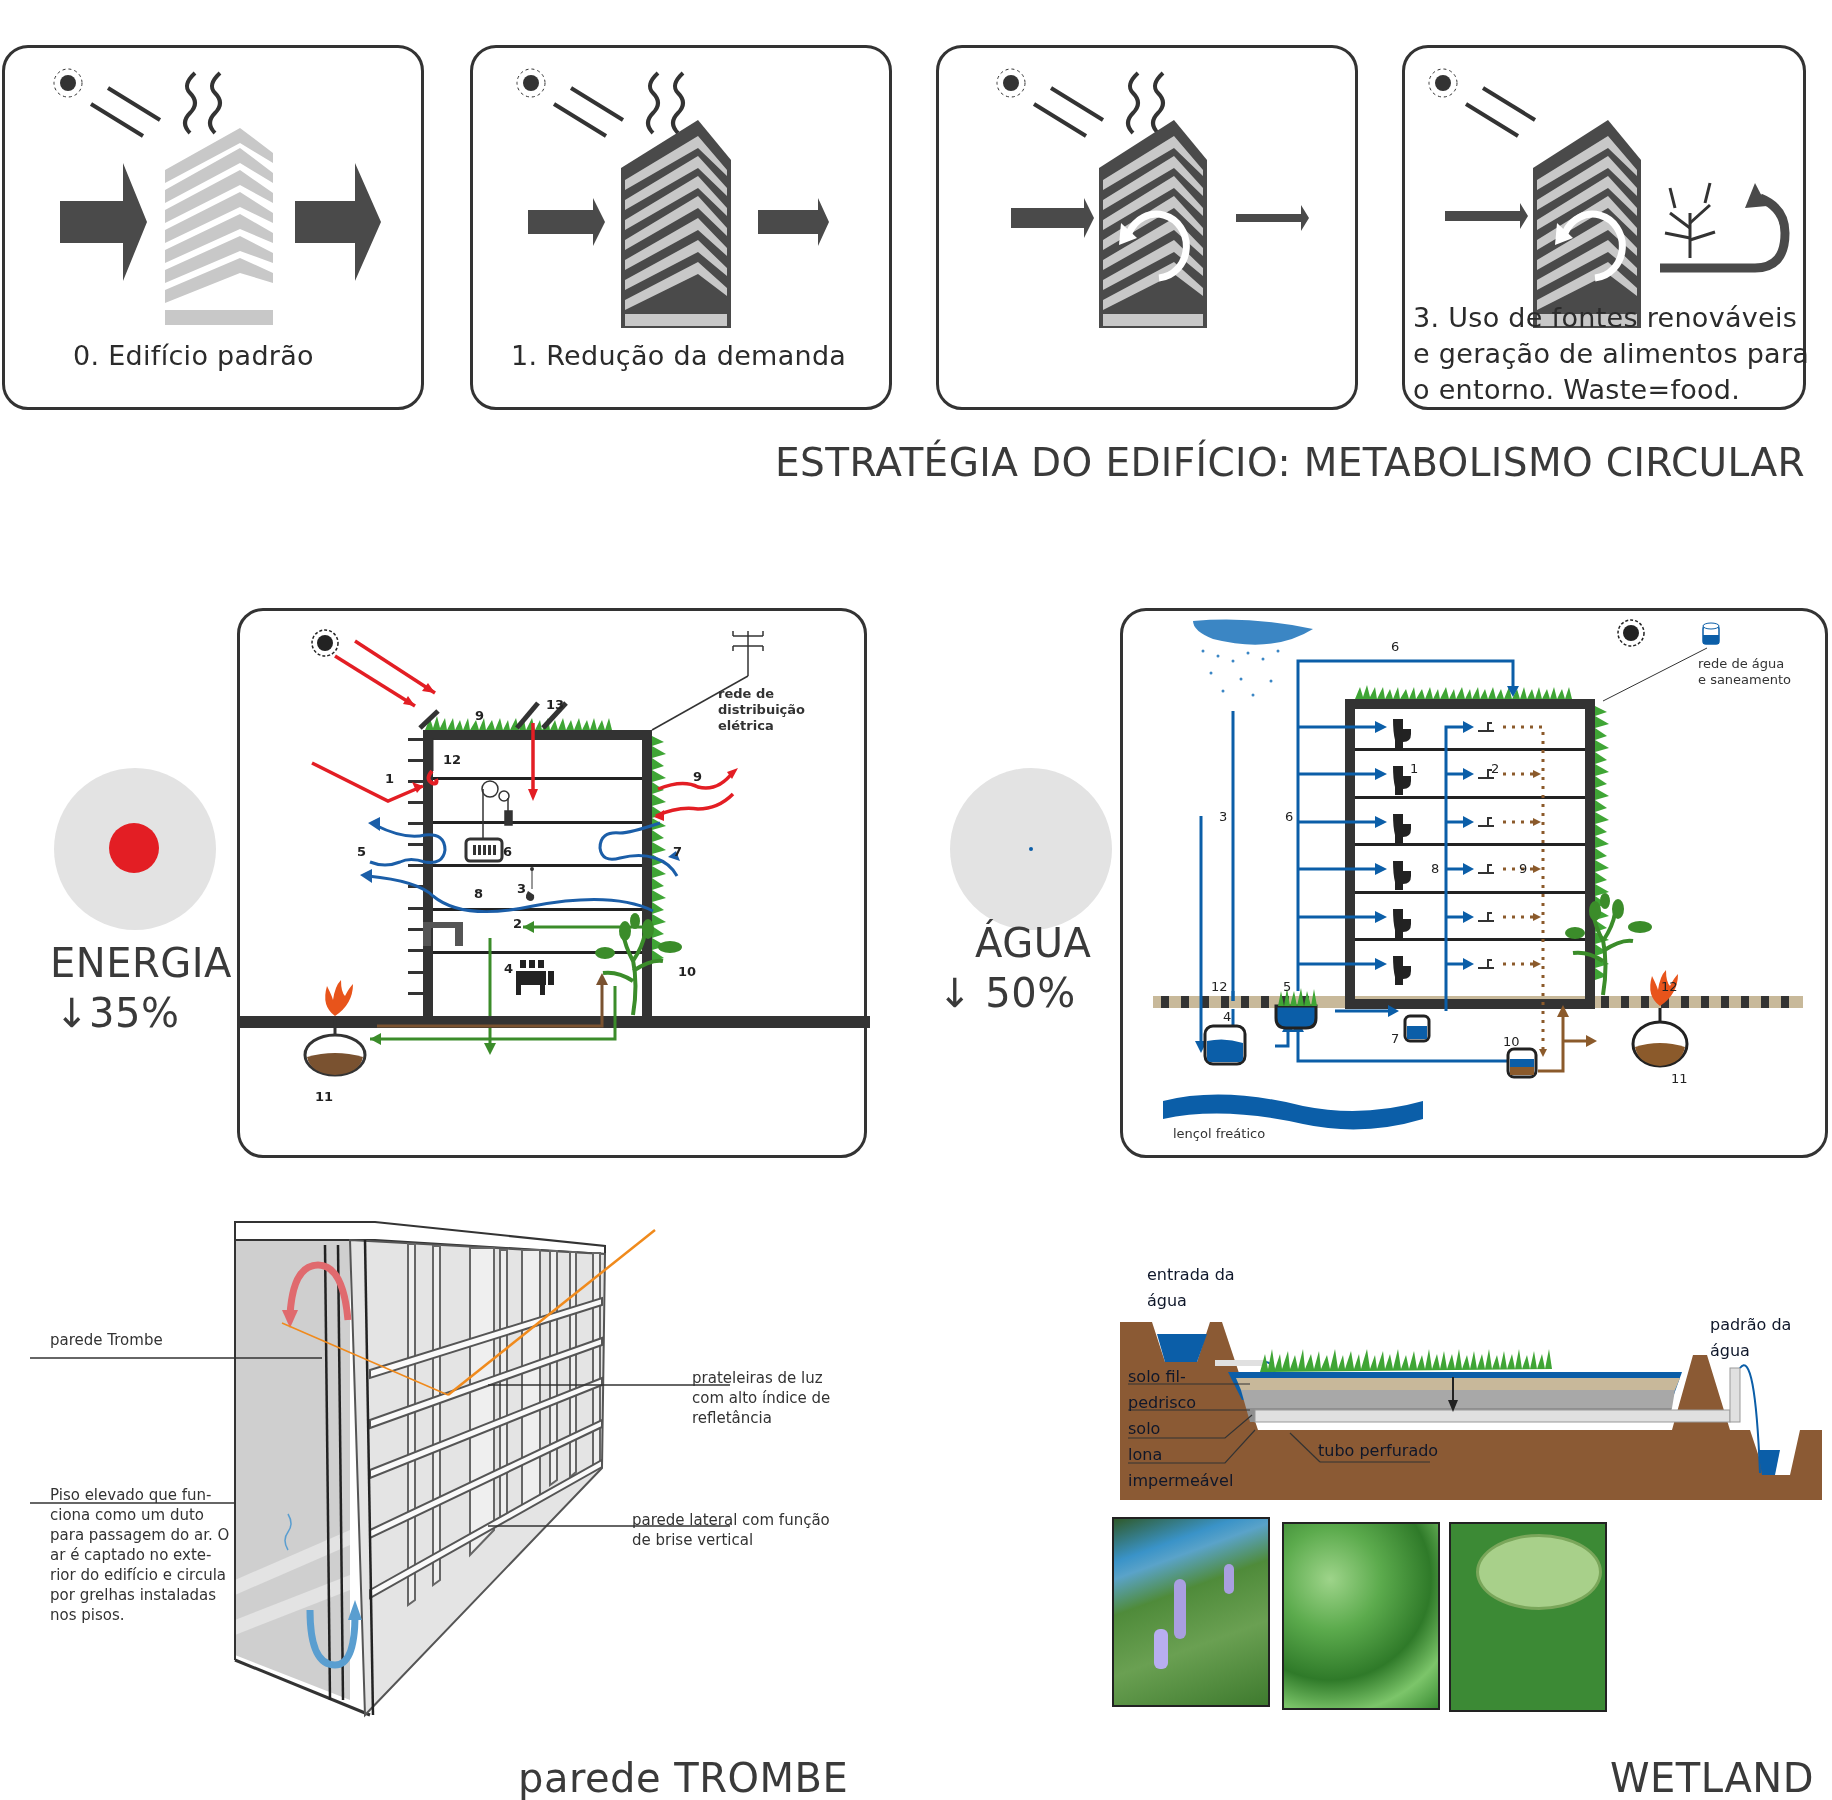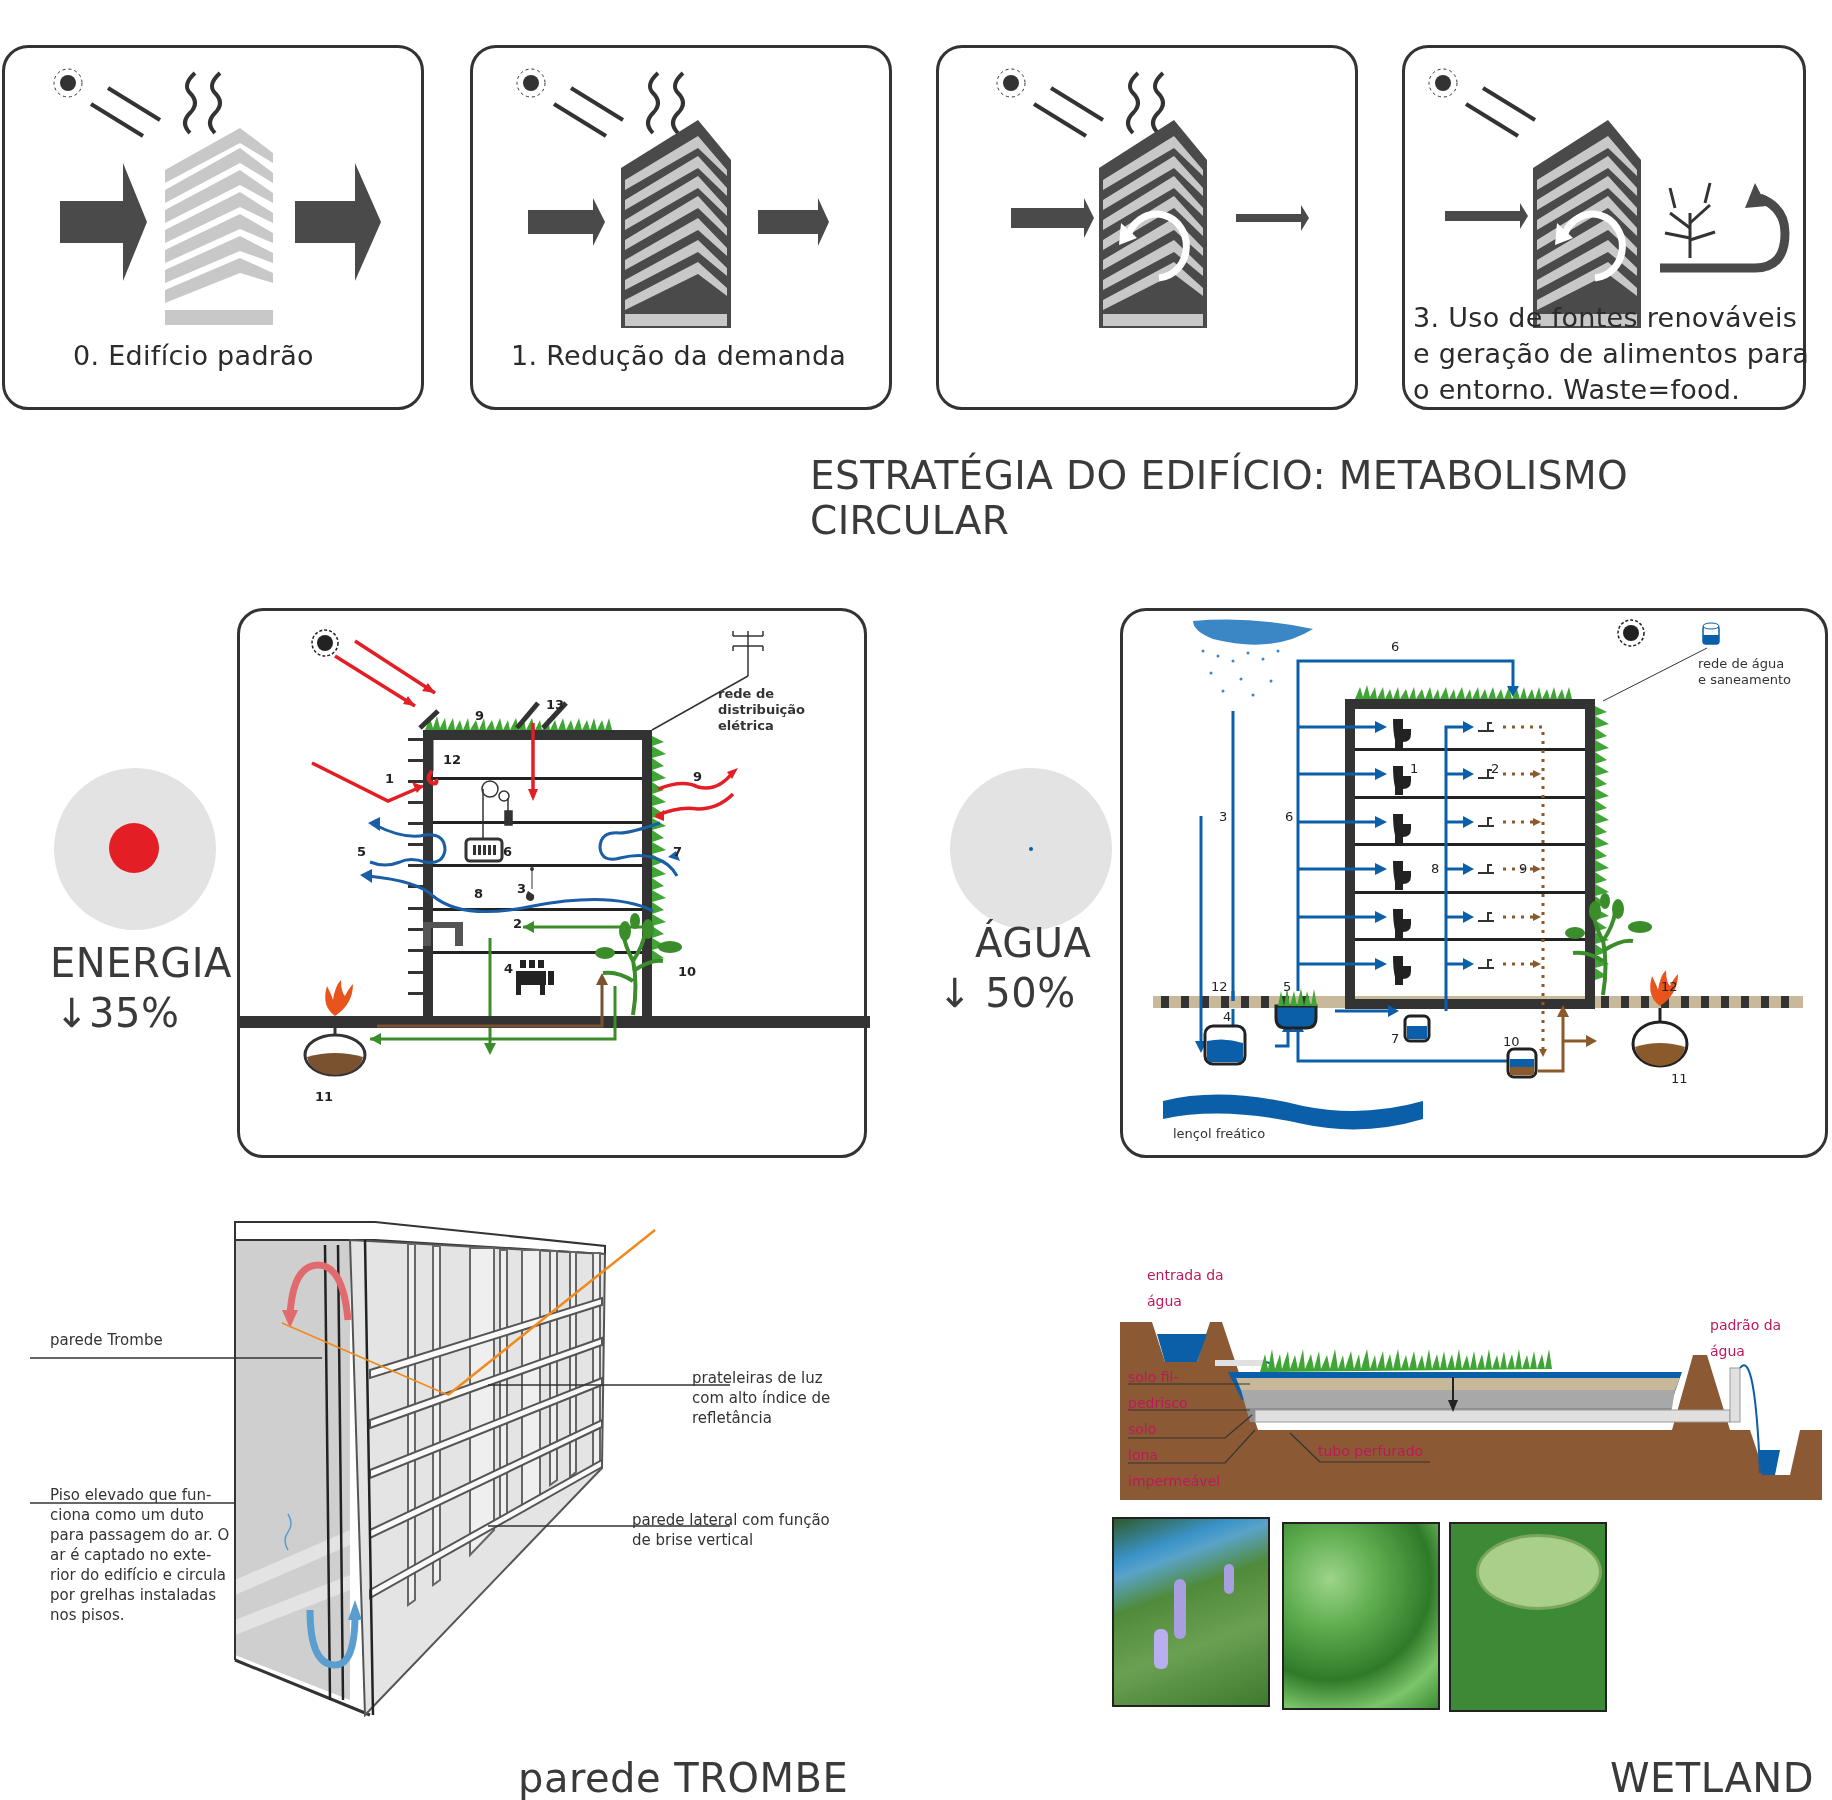--- a/index.html
+++ b/index.html
@@ -6,21 +6,21 @@
   body { width:1832px; height:1800px; position:relative; overflow:hidden;
          font-family:"DejaVu Sans", sans-serif; color:#333; }
   .abs { position:absolute; }
   .card { position:absolute; border:3px solid #333; border-radius:26px; background:#fff; box-sizing:border-box; }
   .step-label { position:absolute; font-size:27px; line-height:36px; color:#2b2b2b; letter-spacing:0.3px; }
   .big { font-size:40px; color:#3a3a3a; letter-spacing:0.5px; }
   .small { font-size:13px; color:#333; line-height:16px; }
   .num { font-size:13px; color:#222; }
   .lbl { font-size:15px; color:#333; line-height:20px; }
   svg { position:absolute; overflow:visible; }
-  .wet-lbl { font-size:14px; color:#be185d; line-height:26px; }
+  .wet-lbl { font-size:16px; color:#0f172a; line-height:26px; }
   .photo { position:absolute; border:2px solid #222; box-sizing:border-box; overflow:hidden; }
 </style>
 </head>
 <body>
 
 <div class="card" style="left:2px;top:45px;width:422px;height:365px;">
   <svg width="422" height="300" style="left:0;top:0;">
     <g>
         <circle cx="63" cy="35" r="8" fill="#333"></circle>
         <circle cx="63" cy="35" r="14" fill="none" stroke="#333" stroke-width="1" stroke-dasharray="3 3"></circle>
@@ -145,21 +145,21 @@
     <g stroke="#333" stroke-width="3" fill="none">
       <line x1="285" y1="210" x2="285" y2="165"></line>
       <path d="M285 180 l-20 -15 M285 175 l20 -18 M285 190 l-25 -5 M285 192 l25 -8 M270 160 l-5 -20 M300 155 l5 -20"></path>
     </g>
     <path d="M255 220 L350 220 q30 0 30 -35 q0 -25 -25 -35" fill="none" stroke="#4a4a4a" stroke-width="9"></path>
     <polygon points="350,135 340,160 362,158" fill="#4a4a4a"></polygon>
   </svg>
   <div class="step-label" style="left:8px;top:252px;width:408px;">3. Uso de fontes renováveis e geração de alimentos  para o entorno. Waste=food.</div>
 </div>
 
-<div class="abs big" style="left:810px;top:440px;font-size:39px;letter-spacing:0.4px;margin-top:13px;">ESTRATÉGIA DO EDIFÍCIO: METABOLISMO CIRCULAR</div>
+<div class="abs big" style="left:775px;top:440px;font-size:39px;letter-spacing:0.4px;">ESTRATÉGIA DO EDIFÍCIO: METABOLISMO CIRCULAR</div>
 
 <div class="abs" style="left:54px;top:768px;width:162px;height:162px;border-radius:50%;background:#e3e3e3;">
   <div style="position:absolute;left:55px;top:55px;width:50px;height:50px;border-radius:50%;background:#e31e24;"></div>
 </div>
 <div class="abs big" style="left:50px;top:940px;">ENERGIA</div>
 <div class="abs big" style="left:55px;top:990px;">↓35%</div>
 
 <div class="card" style="left:237px;top:608px;width:630px;height:550px;font-weight:bold;">
   <svg width="630" height="550" style="left:0;top:0;">
 

